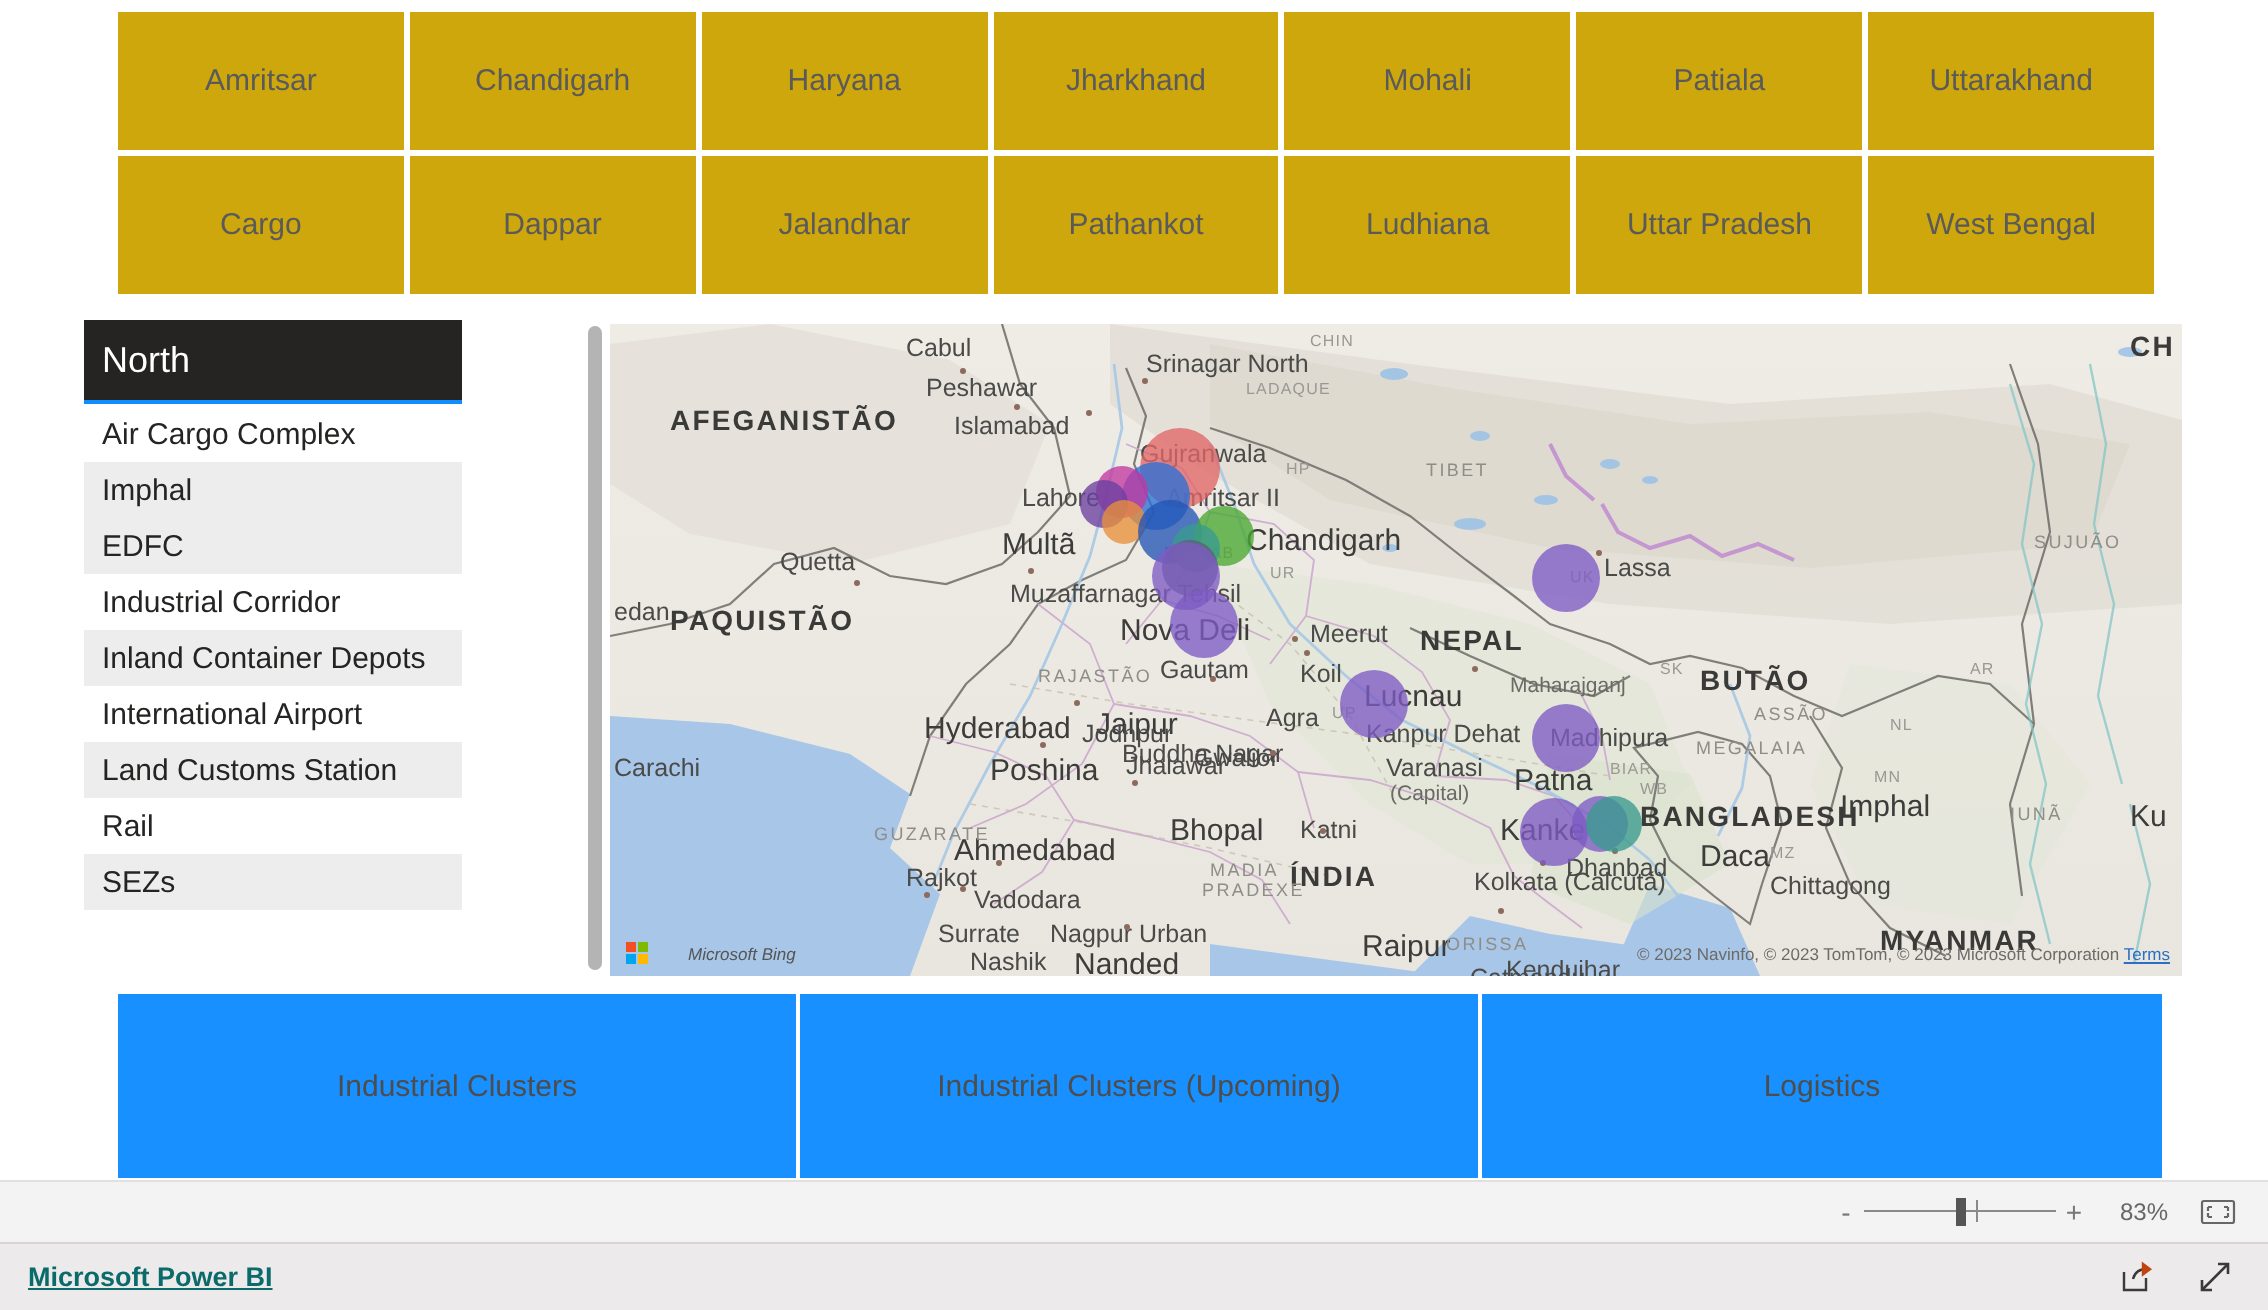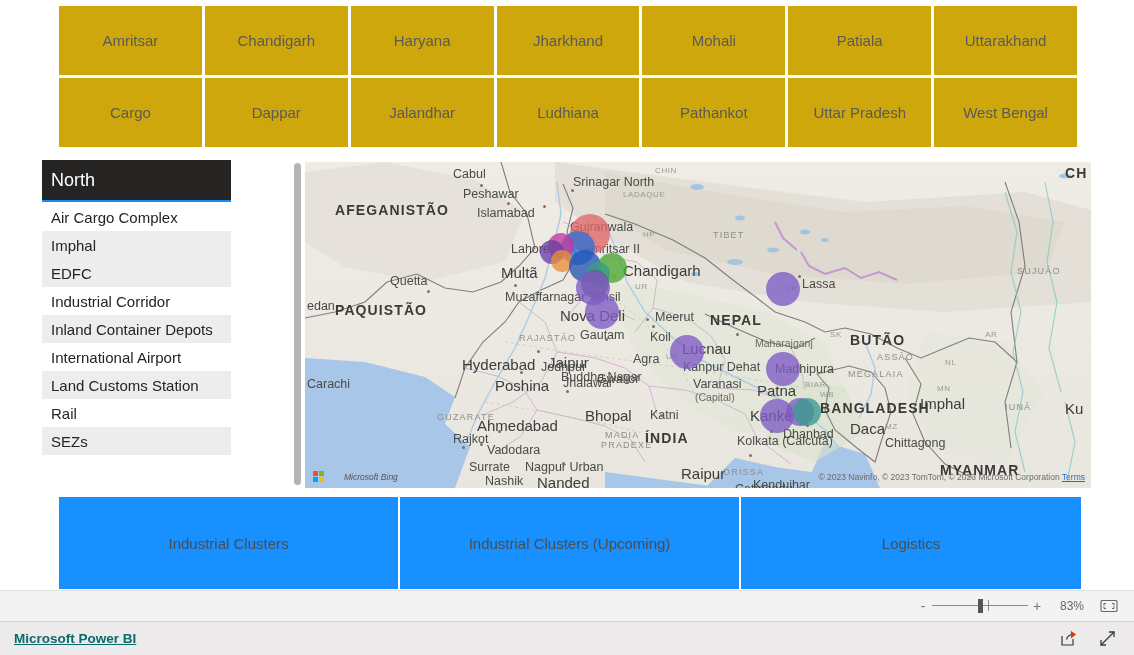--- a/index.html
+++ b/index.html
@@ -265,24 +265,24 @@
     <div class="region-btn">
         <span>Cargo</span>
       </div>
     <div class="region-btn">
         <span>Dappar</span>
       </div>
     <div class="region-btn">
         <span>Jalandhar</span>
       </div>
     <div class="region-btn">
+        <span>Pathankot</span>
+      </div>
+    <div class="region-btn">
         <span>Ludhiana</span>
-      </div>
-    <div class="region-btn">
-        <span>Pathankot</span>
       </div>
     <div class="region-btn">
         <span>Uttar Pradesh</span>
       </div>
     <div class="region-btn">
         <span>West Bengal</span>
       </div>
   </div>
 
   <div id="type-slicer">

